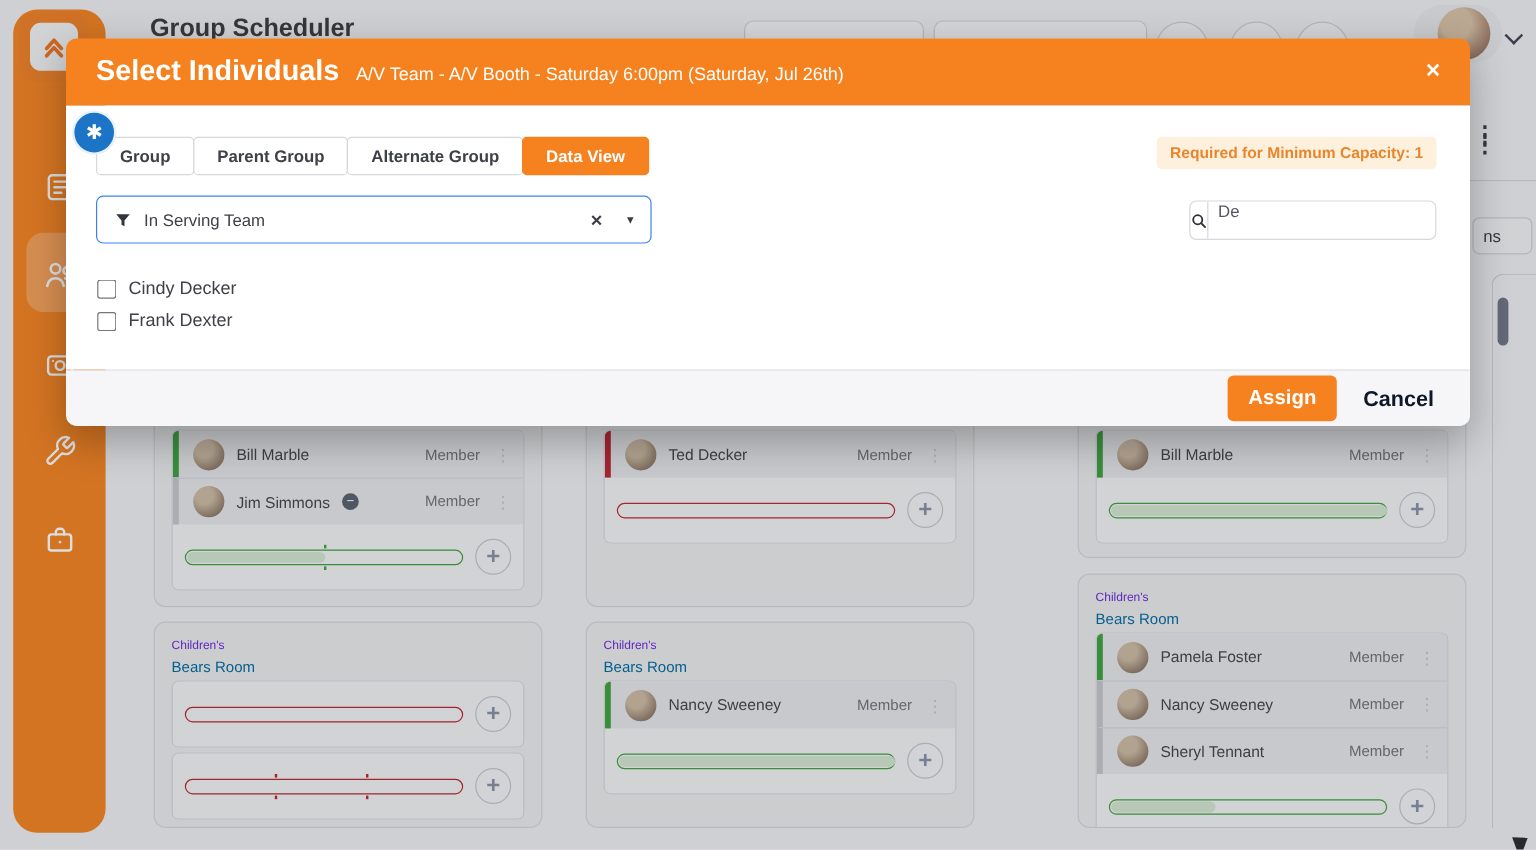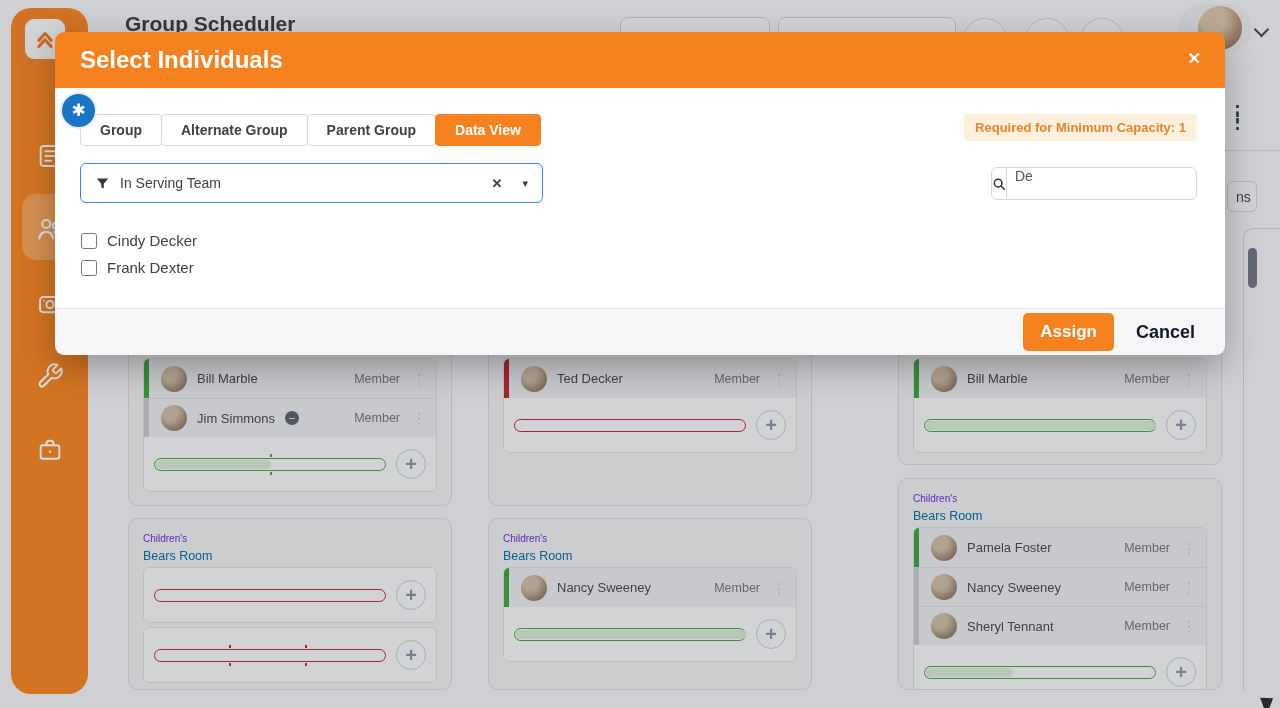--- a/index.html
+++ b/index.html
@@ -12,21 +12,21 @@
 
   .tb-rect { position:absolute; top:17px; height:30px; border:1px solid #cfcfd4; border-radius:8px; background:#f6f6f8; }
   .tb-circle { position:absolute; top:18px; width:44px; height:44px; border:1px solid #cfcfd4; border-radius:50%; background:#f4f4f6; }
   .avatar-pill { position:absolute; left:1178px; top:4px; width:74px; height:48px; border-radius:24px; background:#e9e9eb; }
   .user-avatar { position:absolute; left:1198px; top:6px; width:44px; height:44px; border-radius:50%;
     background:radial-gradient(circle at 35% 30%, #d9c2a6 0 30%, #a5816a 70%, #6e5a4b 100%); }
   .chevron-down { position:absolute; left:1256px; top:24px; width:11px; height:11px; border-right:2.5px solid #3f4450; border-bottom:2.5px solid #3f4450; transform:rotate(45deg); }
 
   .hdr-line { position:absolute; left:88px; right:0; top:150px; height:1px; background:#d4d4d8; }
   .kebab-top { position:absolute; left:1228px; top:108px; color:#343a46; font-size:19px; font-weight:700; letter-spacing:0; line-height:9px; }
-  .cut-button { position:absolute; left:1227px; top:181px; width:30px; height:31px; border:1px solid #cfcfd4; border-radius:6px; background:#f2f2f4; color:#3b3b41; font-size:14px; display:flex; align-items:center; padding-left:8px; }
+  .cut-button { position:absolute; left:1227px; top:181px; width:50px; height:31px; border:1px solid #cfcfd4; border-radius:6px; background:#f2f2f4; color:#3b3b41; font-size:14px; display:flex; align-items:center; padding-left:8px; }
   .right-panel { position:absolute; left:1243px; top:228px; width:40px; height:462px; border-left:1px solid #cfcfd4; border-top:1px solid #cfcfd4; border-top-left-radius:10px; }
   .v-scroll-thumb { position:absolute; left:1248px; top:248px; width:9px; height:40px; border-radius:5px; background:#6e7482; }
 
   
   .sidebar { position:absolute; left:11px; top:8px; width:77px; height:686px; background:#f5821f; border-radius:20px; z-index:2; }
   .logo { position:absolute; left:16px; top:10px; width:58px; height:58px; background:#f08026; border-radius:15px; display:flex; align-items:center; justify-content:center; z-index:3; }
   .logo-inner { width:40px; height:40px; background:#f2f3f5; border-radius:9px; display:flex; align-items:center; justify-content:center; }
   .nav-icon { position:absolute; left:0; width:77px; display:flex; justify-content:center; }
   .nav-active-pill { position:absolute; left:11px; top:186px; width:55px; height:66px; background:rgba(255,255,255,0.25); border-radius:14px; }
 
@@ -294,28 +294,29 @@
     </svg>
   </div>
 </div>
 
 <div class="backdrop"></div>
 
 <div class="modal">
   <div class="a11y-bubble">✱</div>
   <div class="modal-header">
     <span class="modal-title">Select Individuals</span>
+    <span class="modal-subtitle">A/V Team - A/V Booth - Saturday 6:00pm (Saturday, Jul 26th)</span>
     <span class="modal-close">✕</span>
   </div>
   <div class="modal-body">
     <div class="row-1">
       <div class="tabs">
         <div class="tab">Group</div>
+        <div class="tab">Parent Group</div>
         <div class="tab">Alternate Group</div>
-        <div class="tab">Parent Group</div>
         <div class="tab active">Data View</div>
       </div>
       <div class="capacity-badge">Required for Minimum Capacity: 1</div>
     </div>
     <div class="row-2">
       <div class="filter-box">
         <svg width="15" height="15" viewBox="0 0 24 24" fill="#33363d">
           <path d="M3 4h18l-7 8.5V20l-4-2v-5.5L3 4z"></path>
         </svg>
         <span class="filter-text">In Serving Team</span>

